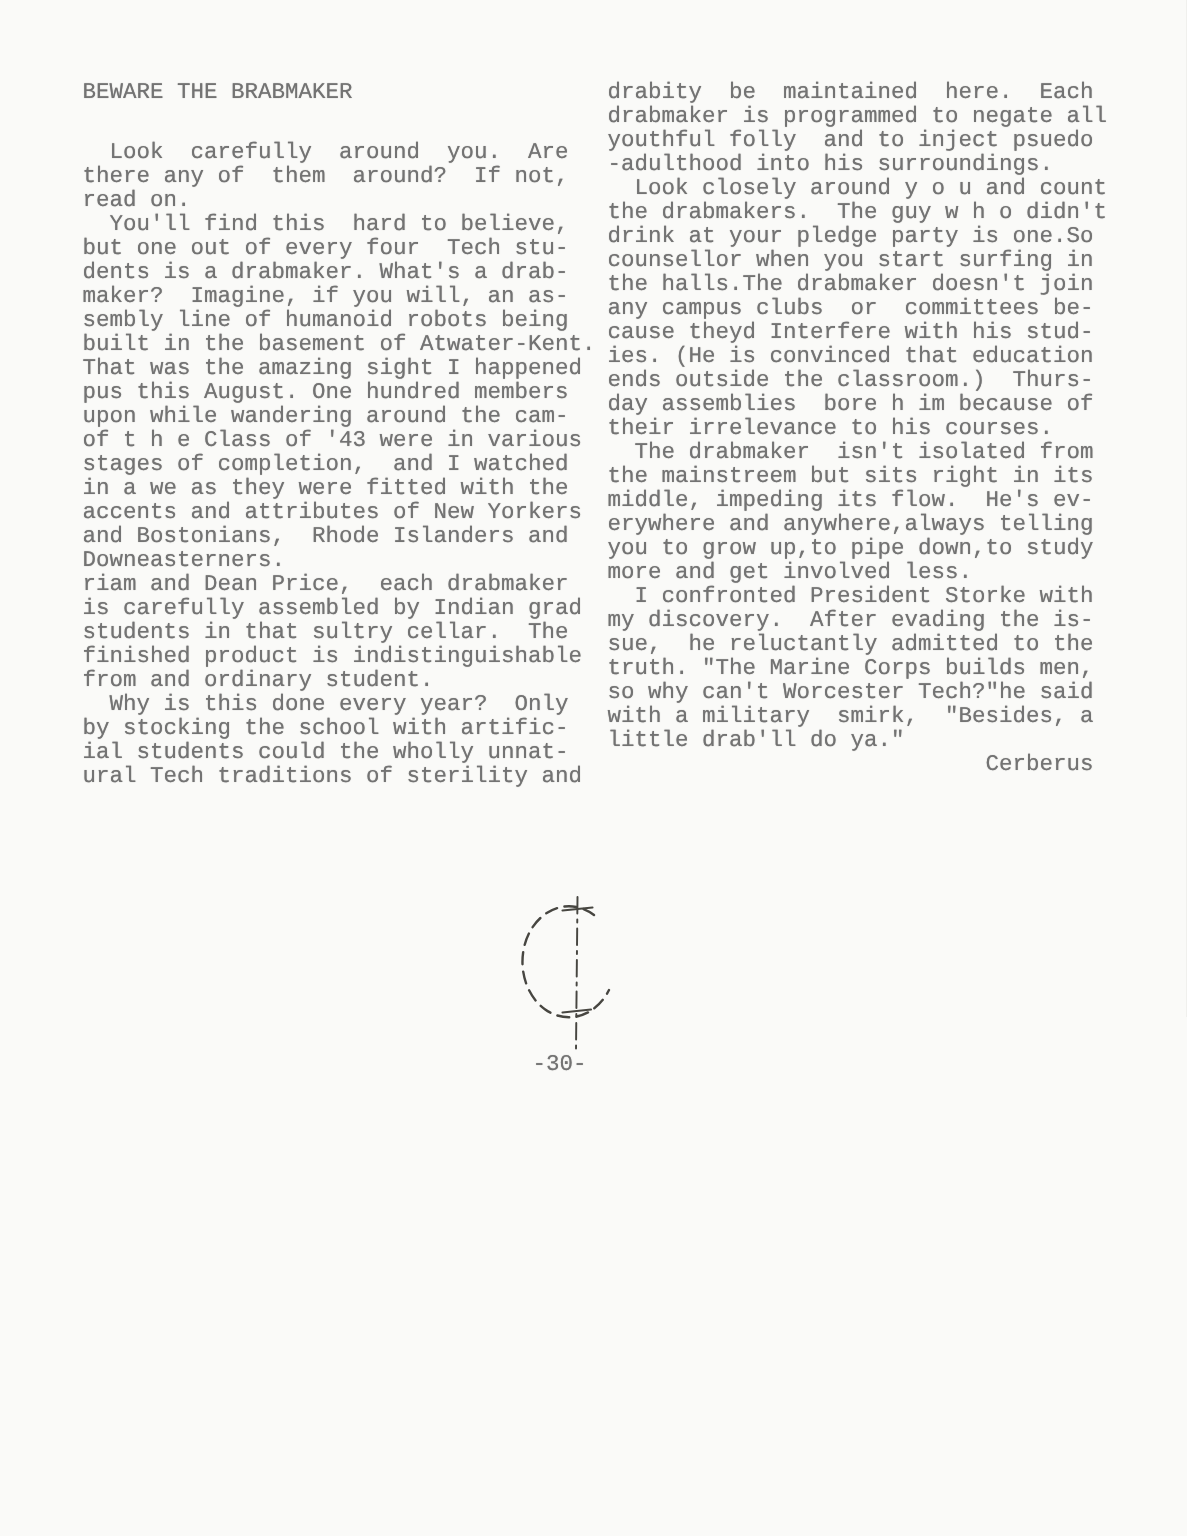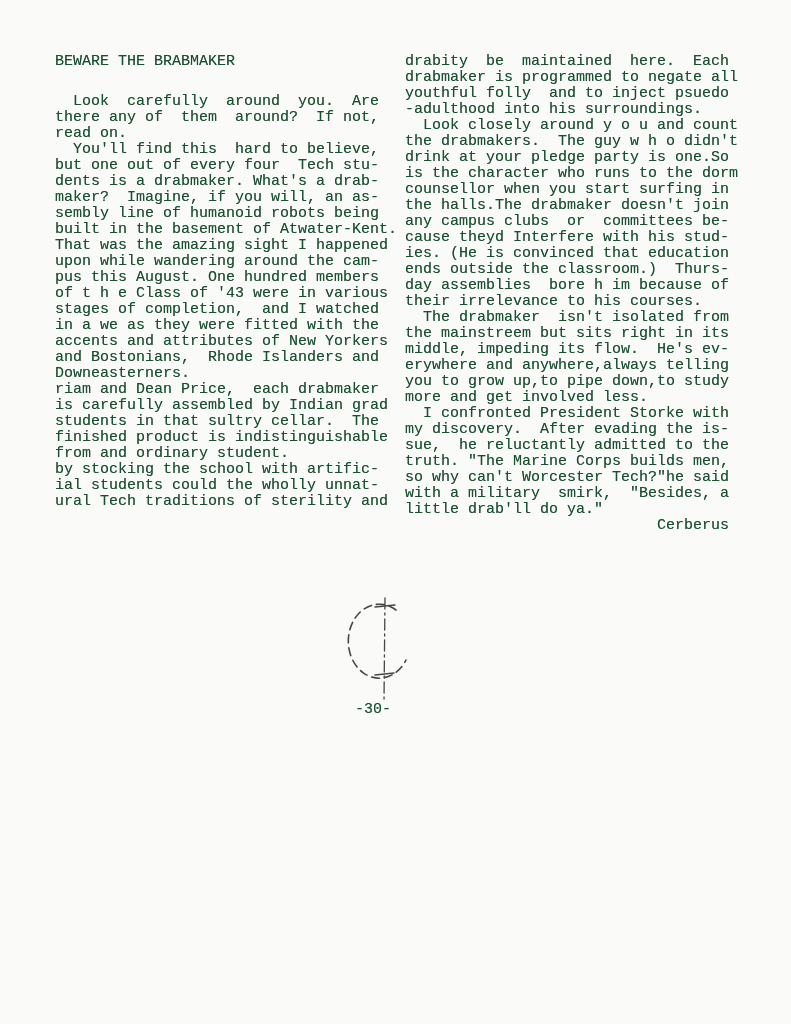--- a/index.html
+++ b/index.html
@@ -8,21 +8,21 @@
     background: #e8e8e6;
   }
   .page {
     position: relative;
     width: 791px;
     height: 1024px;
     margin: 0 auto;
     background: #fafaf8;
     overflow: hidden;
     font-family: "Liberation Mono", "DejaVu Sans Mono", monospace;
-    color: #14532d;
+    color: #737373;
   }
   .doc-title {
     position: absolute;
     left: 55px;
     top: 54px;
     font-size: 15px;
     line-height: 16px;
     white-space: pre;
     text-shadow: 0 0 0.6px rgba(60,59,56,0.55);
   }
@@ -68,47 +68,47 @@
       <div class="line">  Look  carefully  around  you.  Are</div>
       <div class="line">there any of  them  around?  If not,</div>
       <div class="line">read on.</div>
       <div class="line">  You'll find this  hard to believe,</div>
       <div class="line">but one out of every four  Tech stu-</div>
       <div class="line">dents is a drabmaker. What's a drab-</div>
       <div class="line">maker?  Imagine, if you will, an as-</div>
       <div class="line">sembly line of humanoid robots being</div>
       <div class="line">built in the basement of Atwater-Kent.</div>
       <div class="line">That was the amazing sight I happened</div>
+      <div class="line">pus this August. One hundred members</div>
       <div class="line">upon while wandering around the cam-</div>
-      <div class="line">pus this August. One hundred members</div>
       <div class="line">of t h e Class of '43 were in various</div>
       <div class="line">stages of completion,  and I watched</div>
       <div class="line">in a we as they were fitted with the</div>
       <div class="line">accents and attributes of New Yorkers</div>
       <div class="line">and Bostonians,  Rhode Islanders and</div>
       <div class="line">Downeasterners.</div>
       <div class="line">riam and Dean Price,  each drabmaker</div>
       <div class="line">is carefully assembled by Indian grad</div>
       <div class="line">students in that sultry cellar.  The</div>
       <div class="line">finished product is indistinguishable</div>
       <div class="line">from and ordinary student.</div>
+      <div class="line">  Why is this done every year?  Only</div>
       <div class="line">by stocking the school with artific-</div>
       <div class="line">ial students could the wholly unnat-</div>
       <div class="line">ural Tech traditions of sterility and</div>
     </div>
 
   <div class="column col-right">
       <div class="line">drabity  be  maintained  here.  Each</div>
       <div class="line">drabmaker is programmed to negate all</div>
       <div class="line">youthful folly  and to inject psuedo</div>
       <div class="line">-adulthood into his surroundings.</div>
       <div class="line">  Look closely around y o u and count</div>
       <div class="line">the drabmakers.  The guy w h o didn't</div>
       <div class="line">drink at your pledge party is one.So</div>
-      <div class="line">is the character who runs to the dorm</div>
       <div class="line">counsellor when you start surfing in</div>
       <div class="line">the halls.The drabmaker doesn't join</div>
       <div class="line">any campus clubs  or  committees be-</div>
       <div class="line">cause theyd Interfere with his stud-</div>
       <div class="line">ies. (He is convinced that education</div>
       <div class="line">ends outside the classroom.)  Thurs-</div>
       <div class="line">day assemblies  bore h im because of</div>
       <div class="line">their irrelevance to his courses.</div>
       <div class="line">  The drabmaker  isn't isolated from</div>
       <div class="line">the mainstreem but sits right in its</div>

